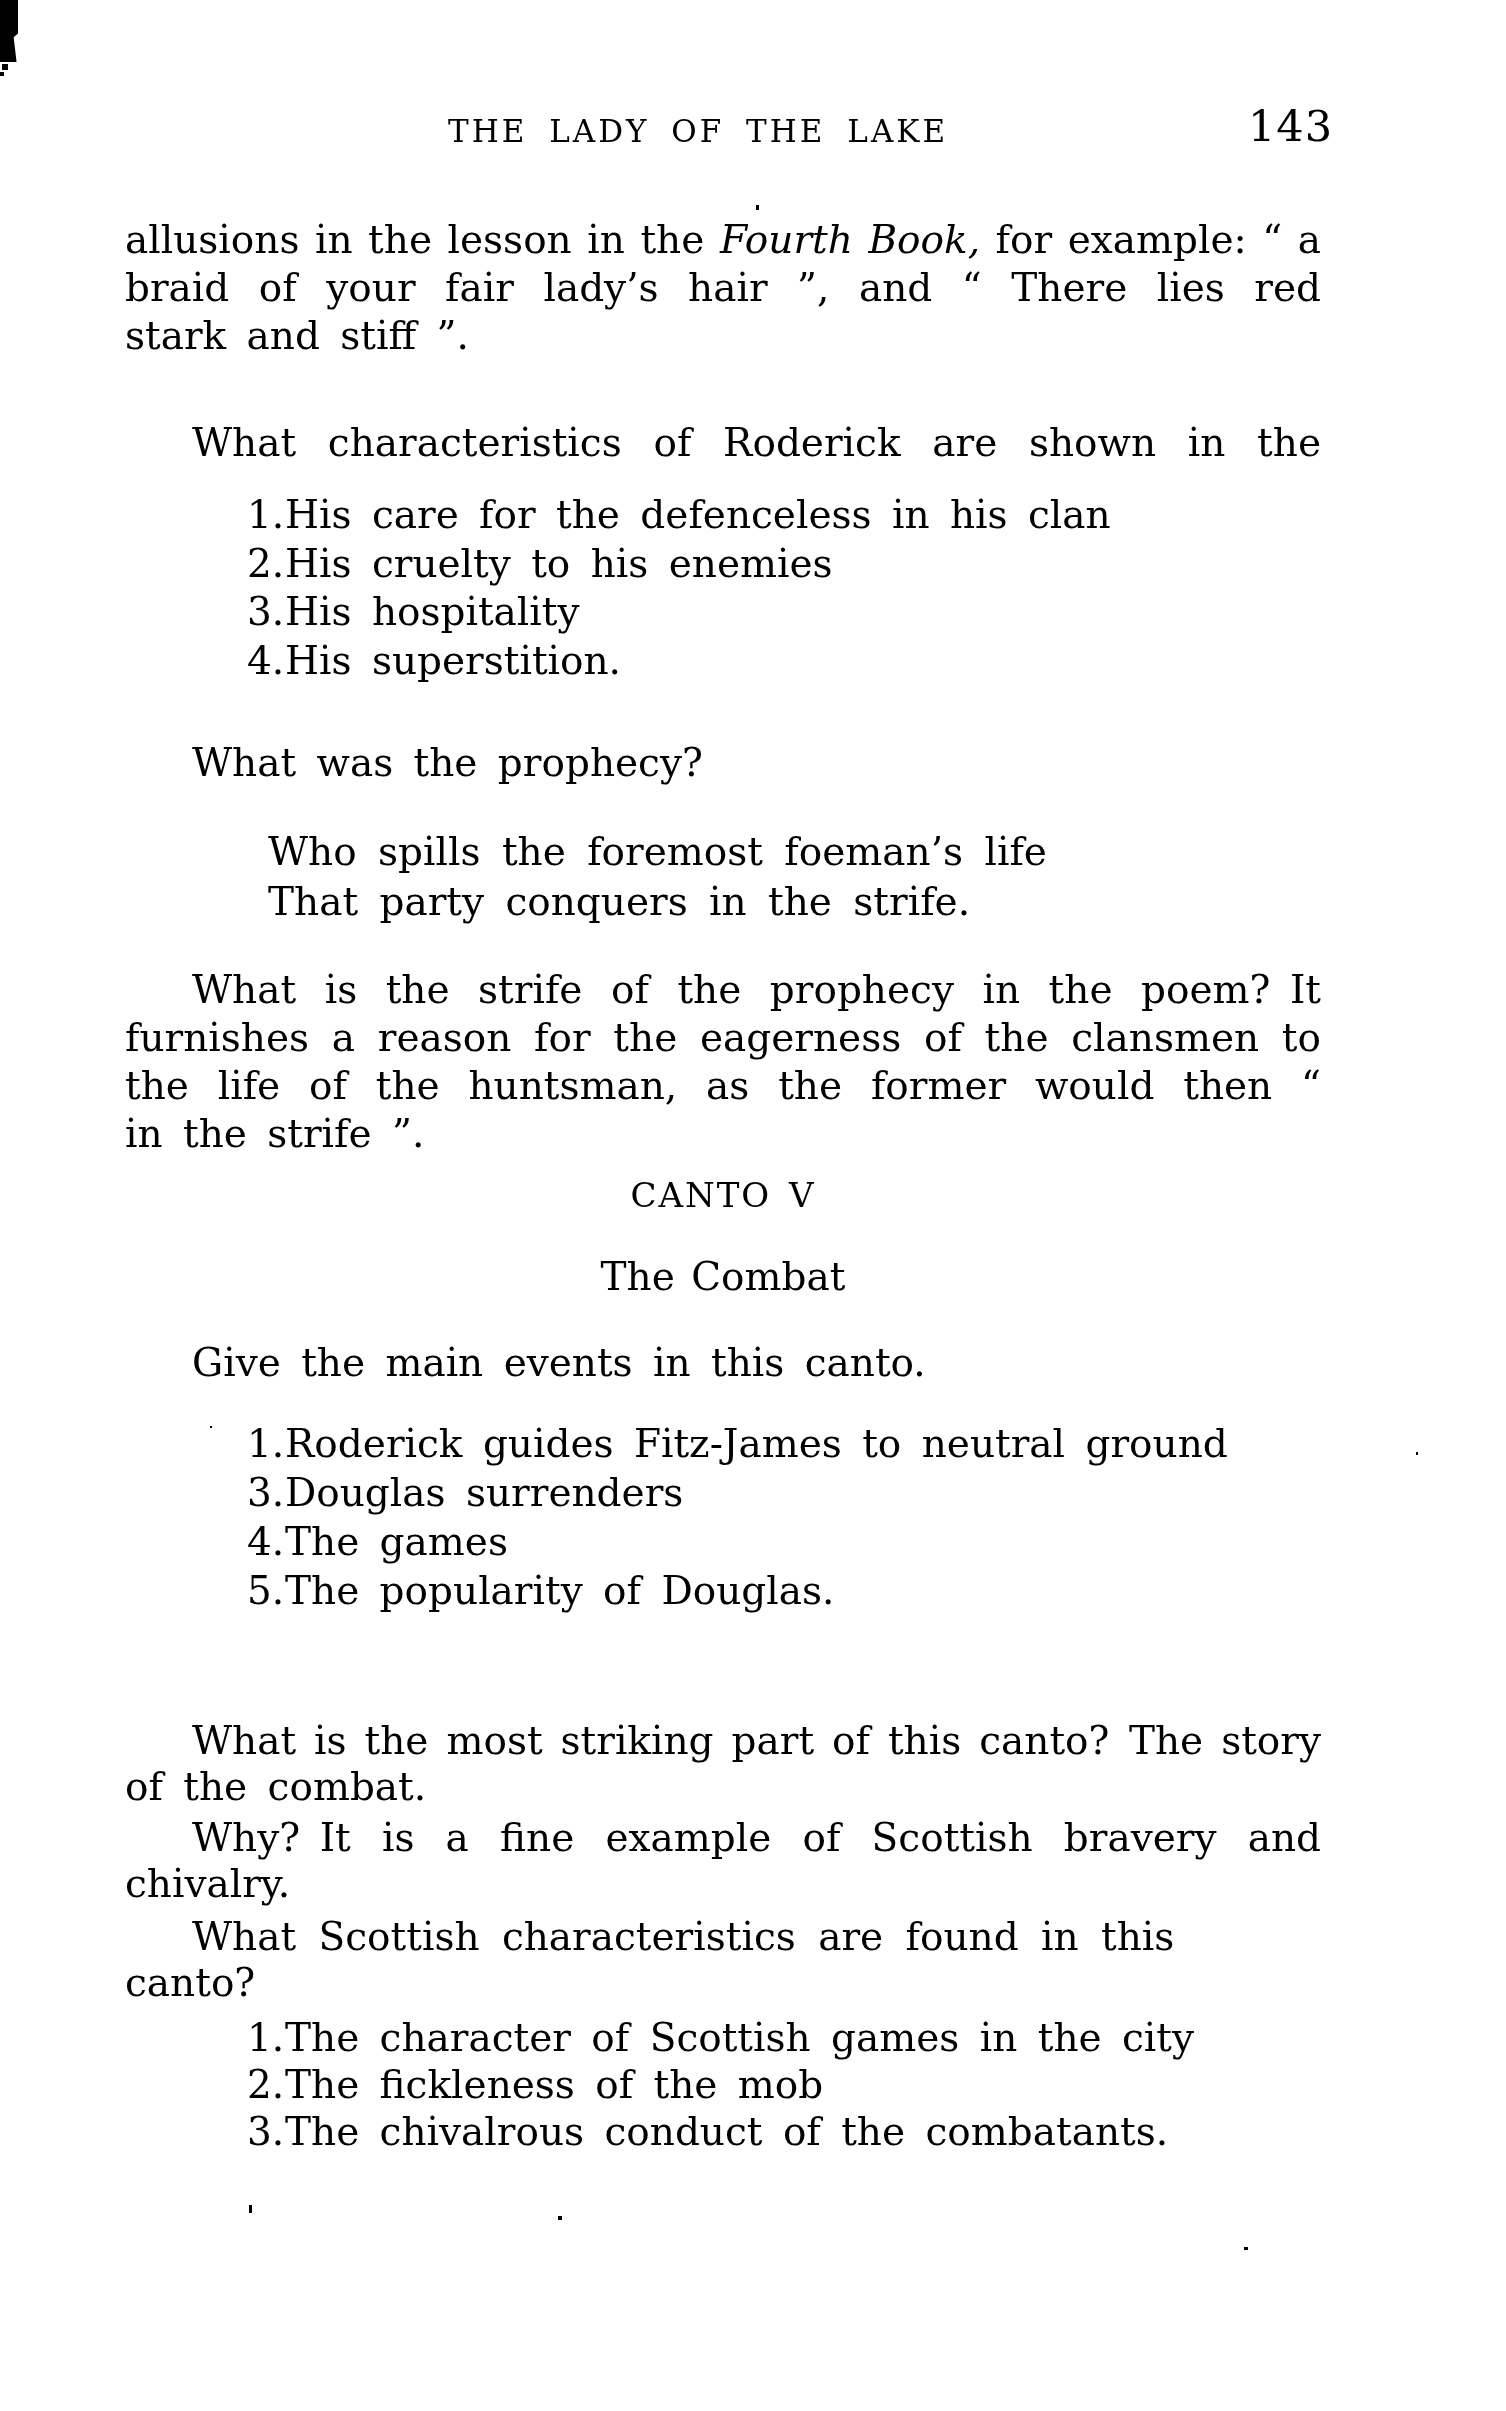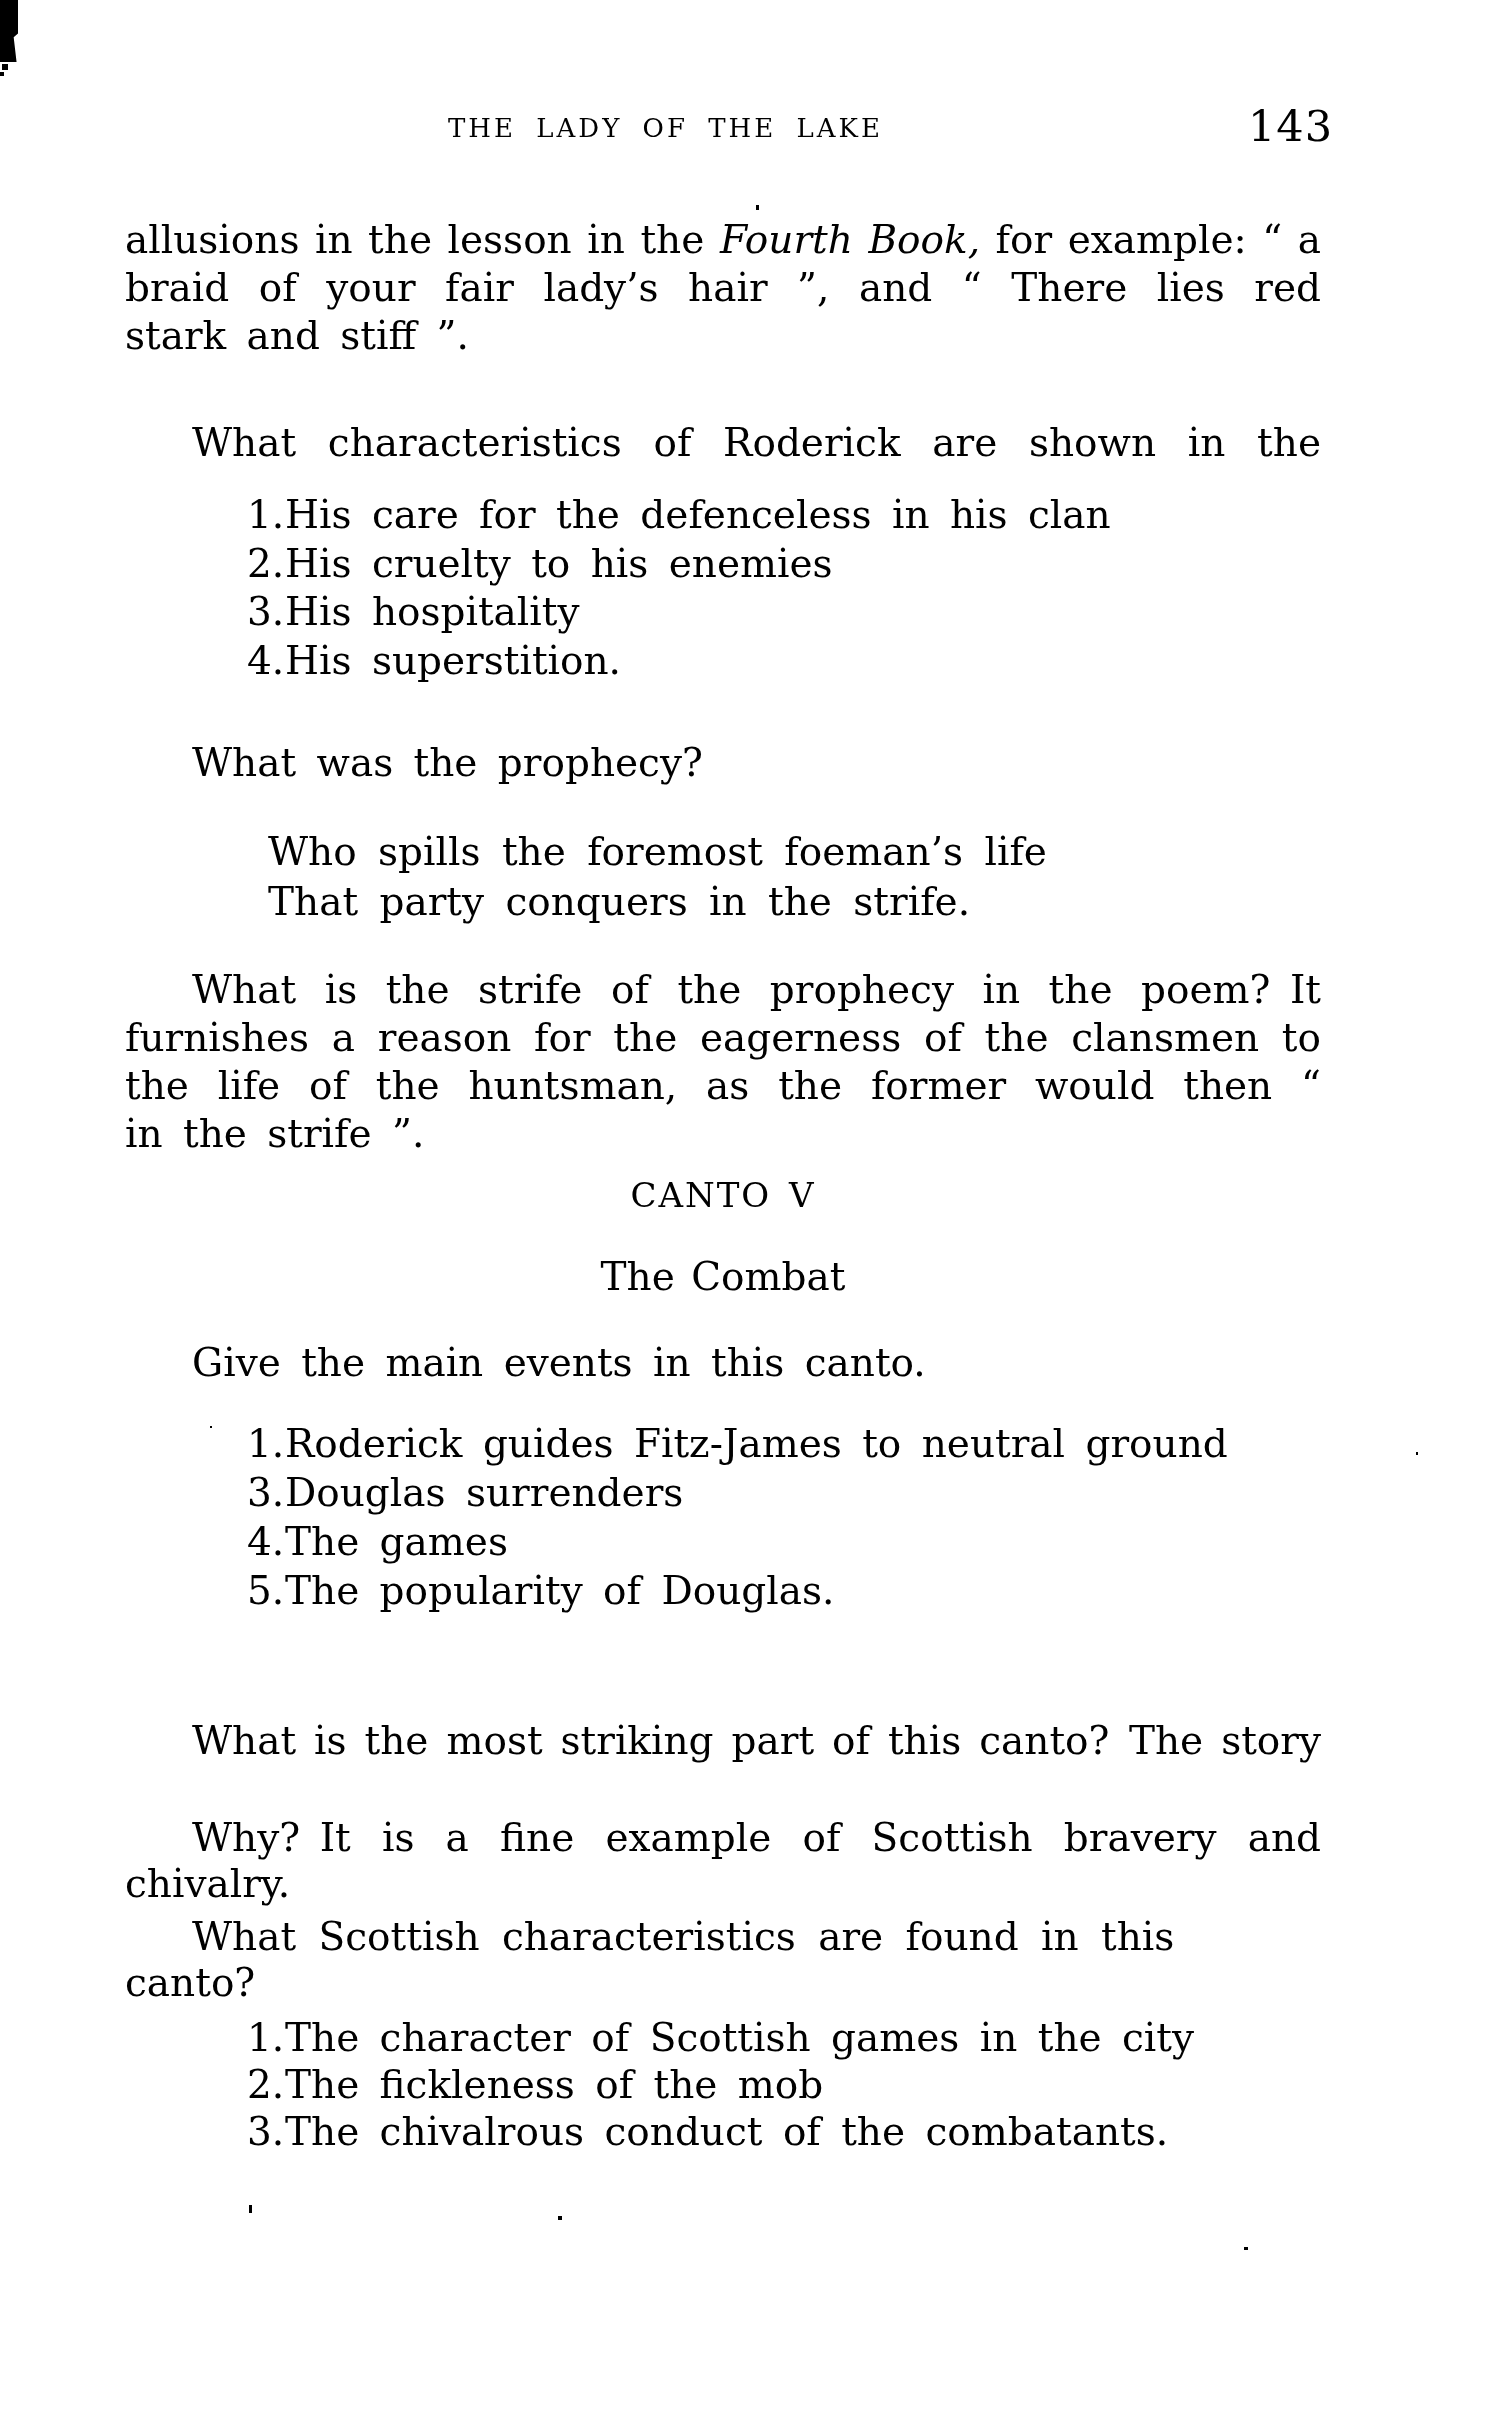--- a/index.html
+++ b/index.html
@@ -28,21 +28,21 @@
   }
   .lline{
     text-align:left;
     word-spacing:8px;
   }
   .ind{ text-indent:67px; }
   .it{ font-style:italic;margin-top:16px; }
   .running-head{
     position:absolute;
     left:448px;top:113px;
-    font-size:26px;
+    font-size:31px;
     letter-spacing:3px;
     word-spacing:9px;
     white-space:nowrap;
   }
   .page-num{
     position:absolute;
     left:1248px;top:101px;
     font-size:43px;
     letter-spacing:1px;
   }
@@ -151,20 +151,21 @@
     <div><span class="num">1.</span><span class="txt">Roderick guides Fitz-James to neutral ground</span></div>
     <div><span class="num">3.</span><span class="txt">Douglas surrenders</span></div>
     <div><span class="num">4.</span><span class="txt">The games</span></div>
     <div><span class="num">5.</span><span class="txt">The popularity of Douglas.</span></div>
   </div>
 
   <div class="block" style="top:1718px;line-height:46px;">
     <div class="jline" style="height:46px;">
         <span class="jinner ind" style="display:block;">What is the most striking part of this canto? The story</span>
       </div>
+    <div class="lline">of the combat.</div>
   </div>
 
   <div class="block" style="top:1815px;line-height:46px;">
     <div class="jline ind" style="height:46px;">Why? It is a fine example of Scottish bravery and</div>
     <div class="lline">chivalry.</div>
   </div>
 
   <div class="block" style="top:1914px;line-height:46px;">
     <div class="lline ind" style="word-spacing:10px;">What Scottish characteristics are found in this canto?</div>
   </div>

